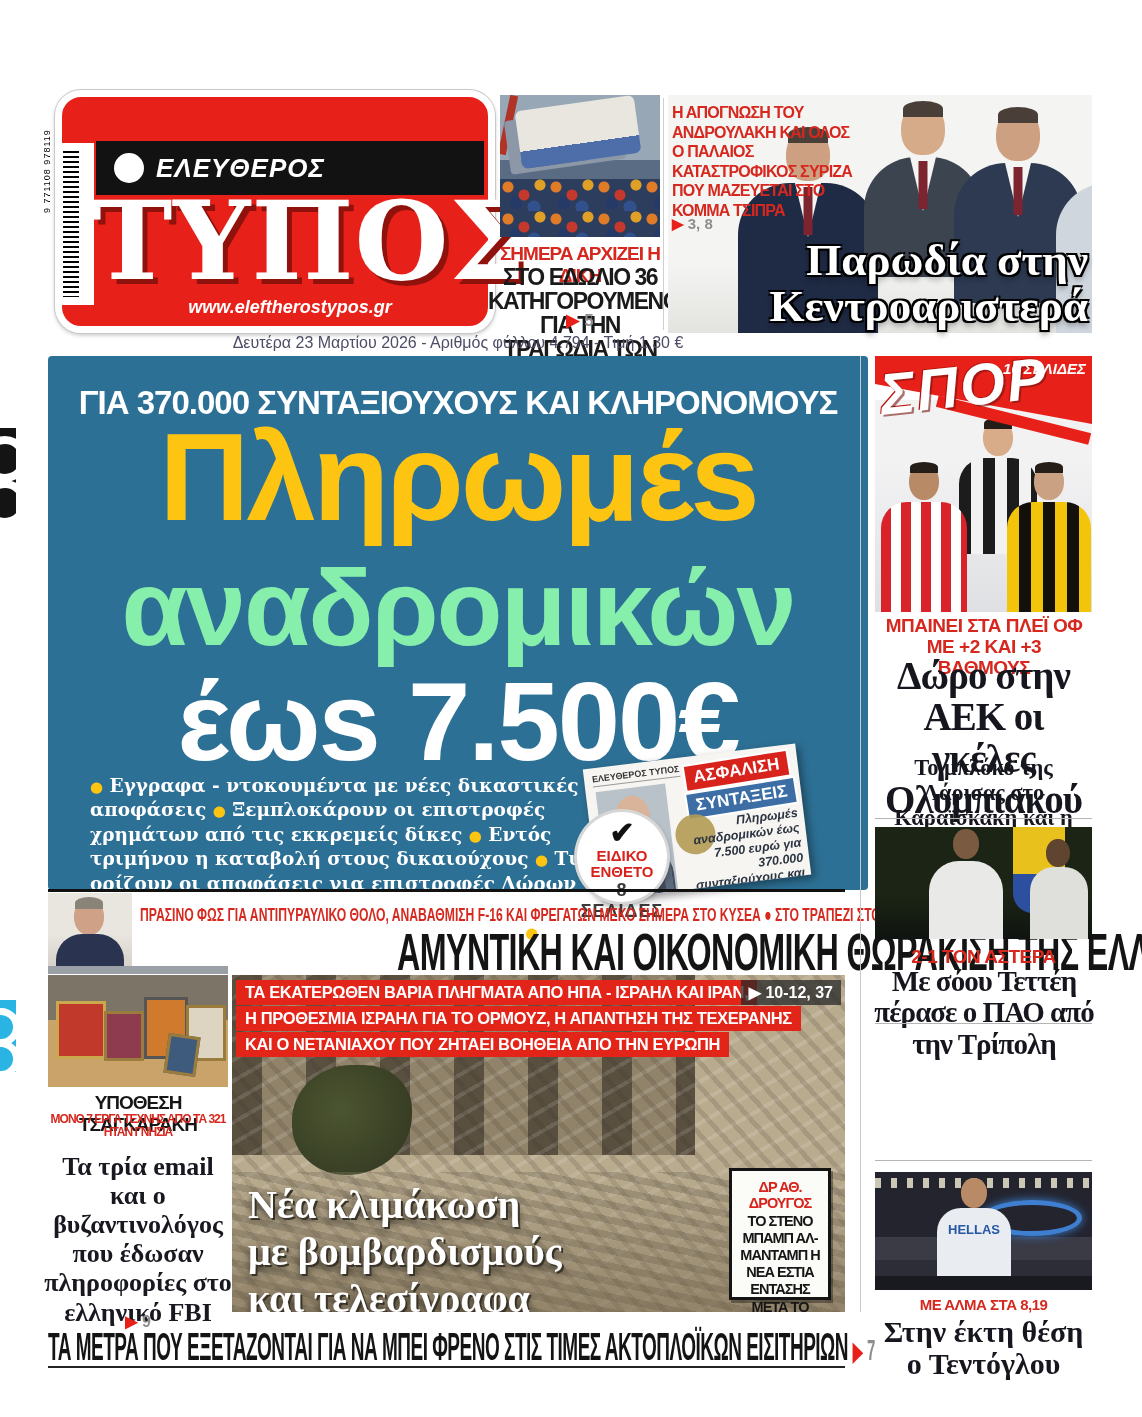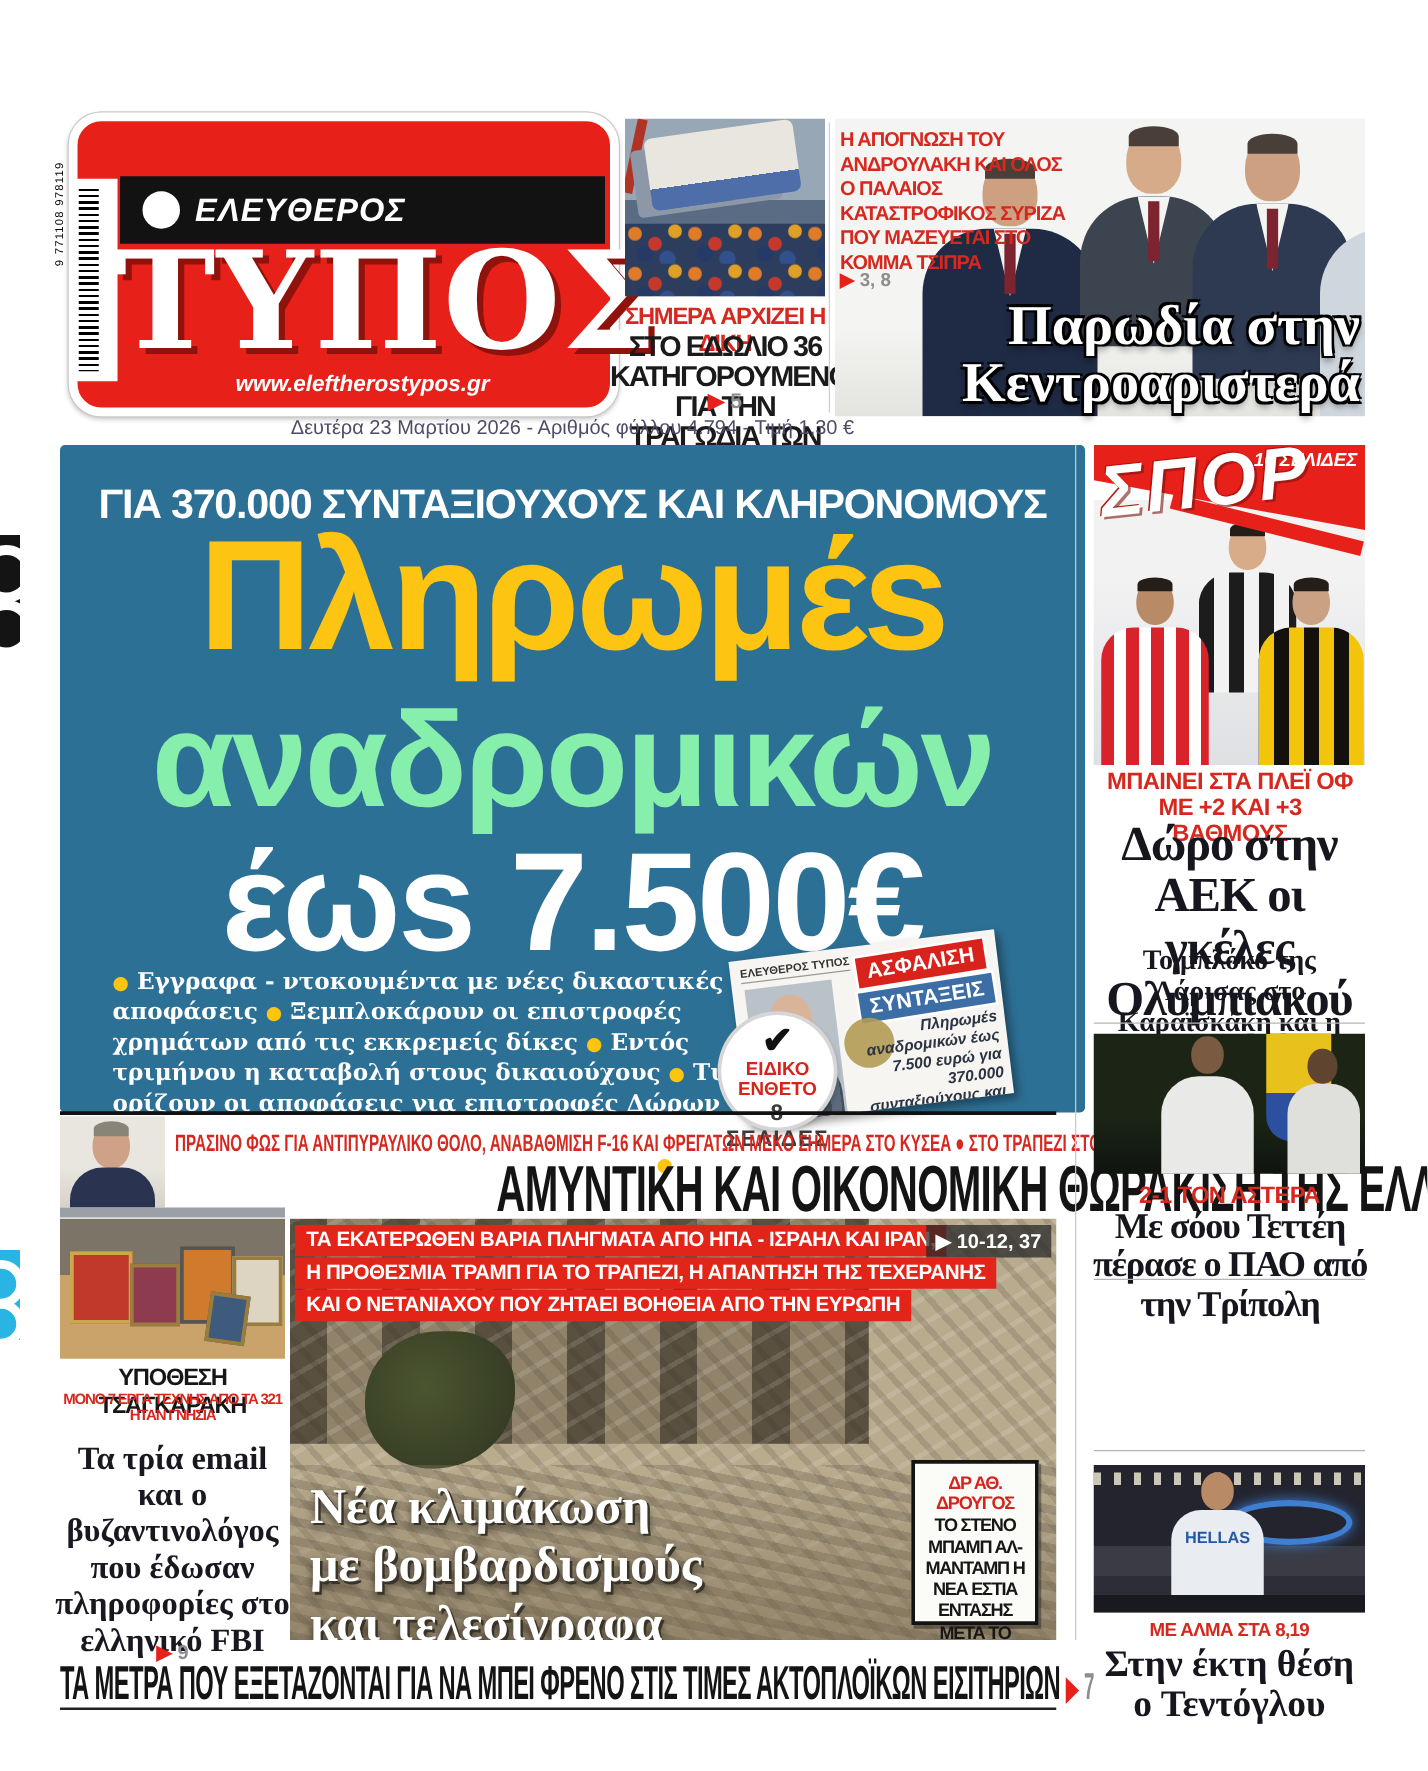--- a/index.html
+++ b/index.html
@@ -362,21 +362,21 @@
     <span class="arrow">▶</span>
     <span class="pgnum">9</span>
   </div>
 
   <div class="abs" id="war-photo">
     <div class="bldg"></div>
     <div class="tex"></div>
     <div class="bush"></div>
     <div class="rubble"></div>
     <div class="war-label" style="top:5px;">ΤΑ ΕΚΑΤΕΡΩΘΕΝ ΒΑΡΙΑ ΠΛΗΓΜΑΤΑ ΑΠΟ ΗΠΑ - ΙΣΡΑΗΛ ΚΑΙ ΙΡΑΝ,</div>
-    <div class="war-label" style="top:31px;">Η ΠΡΟΘΕΣΜΙΑ ΤΡΑΜΠ ΓΙΑ ΤΟ ΤΡΑΠΕΖΙ, Η ΑΠΑΝΤΗΣΗ ΤΗΣ ΤΕΧΕΡΑΝΗΣ</div>
+    <div class="war-label" style="top:31px;">Η ΠΡΟΘΕΣΜΙΑ ΙΣΡΑΗΛ ΓΙΑ ΤΟ ΟΡΜΟΥΖ, Η ΑΠΑΝΤΗΣΗ ΤΗΣ ΤΕΧΕΡΑΝΗΣ</div>
     <div class="war-label" style="top:57px;">ΚΑΙ Ο ΝΕΤΑΝΙΑΧΟΥ ΠΟΥ ΖΗΤΑΕΙ ΒΟΗΘΕΙΑ ΑΠΟ ΤΗΝ ΕΥΡΩΠΗ</div>
     <div id="war-pg">
       <span class="arrow" style="color:#fff;">▶</span>
       <span>10-12, 37</span>
     </div>
     <div class="serif" id="war-caption">
       <div>Νέα κλιμάκωση</div>
       <div>με βομβαρδισμούς</div>
       <div>και τελεσίγραφα</div>
     </div>

